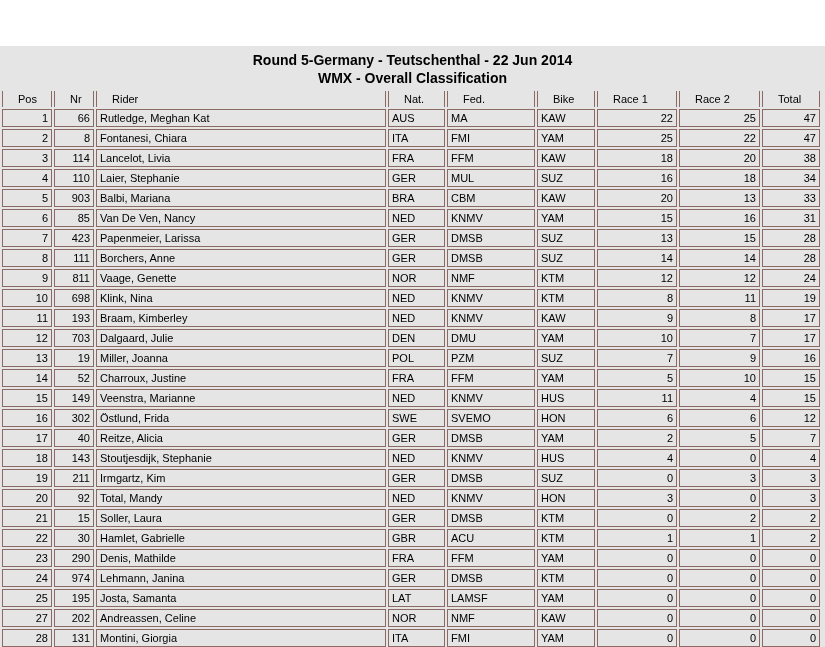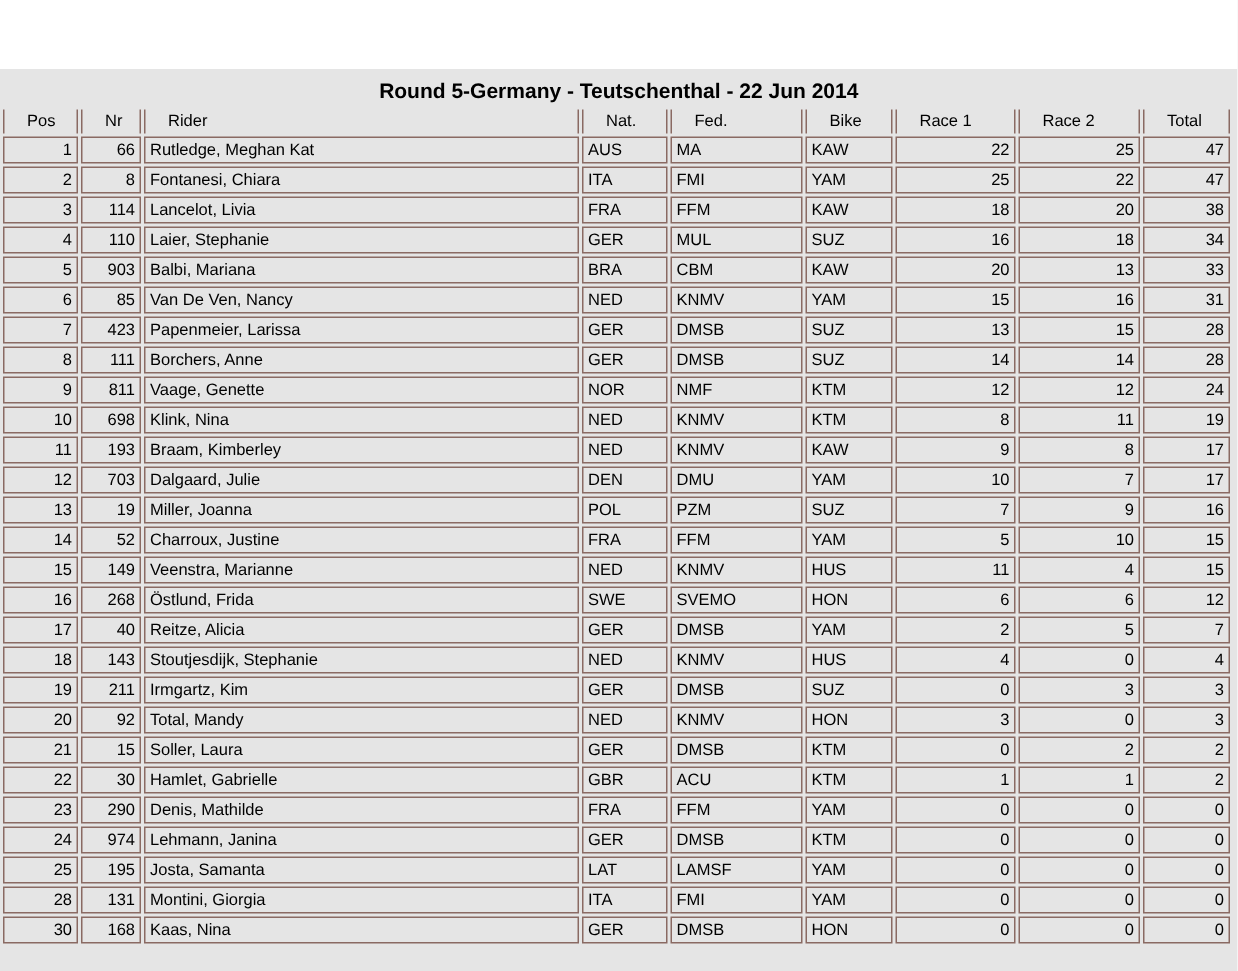--- a/index.html
+++ b/index.html
@@ -55,20 +55,21 @@
   td.al-right, th.al-right { text-align: right; }
   td.al-left,  th.al-left  { text-align: left; }
 </style>
 </head>
 <body>
 
 <div class="page">
 
   <div class="title-block">
     <div class="title-line">Round 5-Germany - Teutschenthal - 22 Jun 2014</div>
+    <div class="title-line">WMX - Overall Classification</div>
   </div>
 
   <table class="results">
     <colgroup>
         <col style="width: 50px;">
         <col style="width: 40px;">
         <col style="width: 290px;">
         <col style="width: 57px;">
         <col style="width: 88px;">
         <col style="width: 58px;">
@@ -250,21 +251,21 @@
           <td class="al-left">Veenstra, Marianne</td>
           <td class="al-left">NED</td>
           <td class="al-left">KNMV</td>
           <td class="al-left">HUS</td>
           <td class="al-right">11</td>
           <td class="al-right">4</td>
           <td class="al-right">15</td>
         </tr>
         <tr>
           <td class="al-right">16</td>
-          <td class="al-right">268</td>
+          <td class="al-right">302</td>
           <td class="al-left">Östlund, Frida</td>
           <td class="al-left">SWE</td>
           <td class="al-left">SVEMO</td>
           <td class="al-left">HON</td>
           <td class="al-right">6</td>
           <td class="al-right">6</td>
           <td class="al-right">12</td>
         </tr>
         <tr>
           <td class="al-right">17</td>
@@ -359,20 +360,31 @@
           <td class="al-right">195</td>
           <td class="al-left">Josta, Samanta</td>
           <td class="al-left">LAT</td>
           <td class="al-left">LAMSF</td>
           <td class="al-left">YAM</td>
           <td class="al-right">0</td>
           <td class="al-right">0</td>
           <td class="al-right">0</td>
         </tr>
         <tr>
+          <td class="al-right">27</td>
+          <td class="al-right">202</td>
+          <td class="al-left">Andreassen, Celine</td>
+          <td class="al-left">NOR</td>
+          <td class="al-left">NMF</td>
+          <td class="al-left">KAW</td>
+          <td class="al-right">0</td>
+          <td class="al-right">0</td>
+          <td class="al-right">0</td>
+        </tr>
+        <tr>
           <td class="al-right">28</td>
           <td class="al-right">131</td>
           <td class="al-left">Montini, Giorgia</td>
           <td class="al-left">ITA</td>
           <td class="al-left">FMI</td>
           <td class="al-left">YAM</td>
           <td class="al-right">0</td>
           <td class="al-right">0</td>
           <td class="al-right">0</td>
         </tr>

